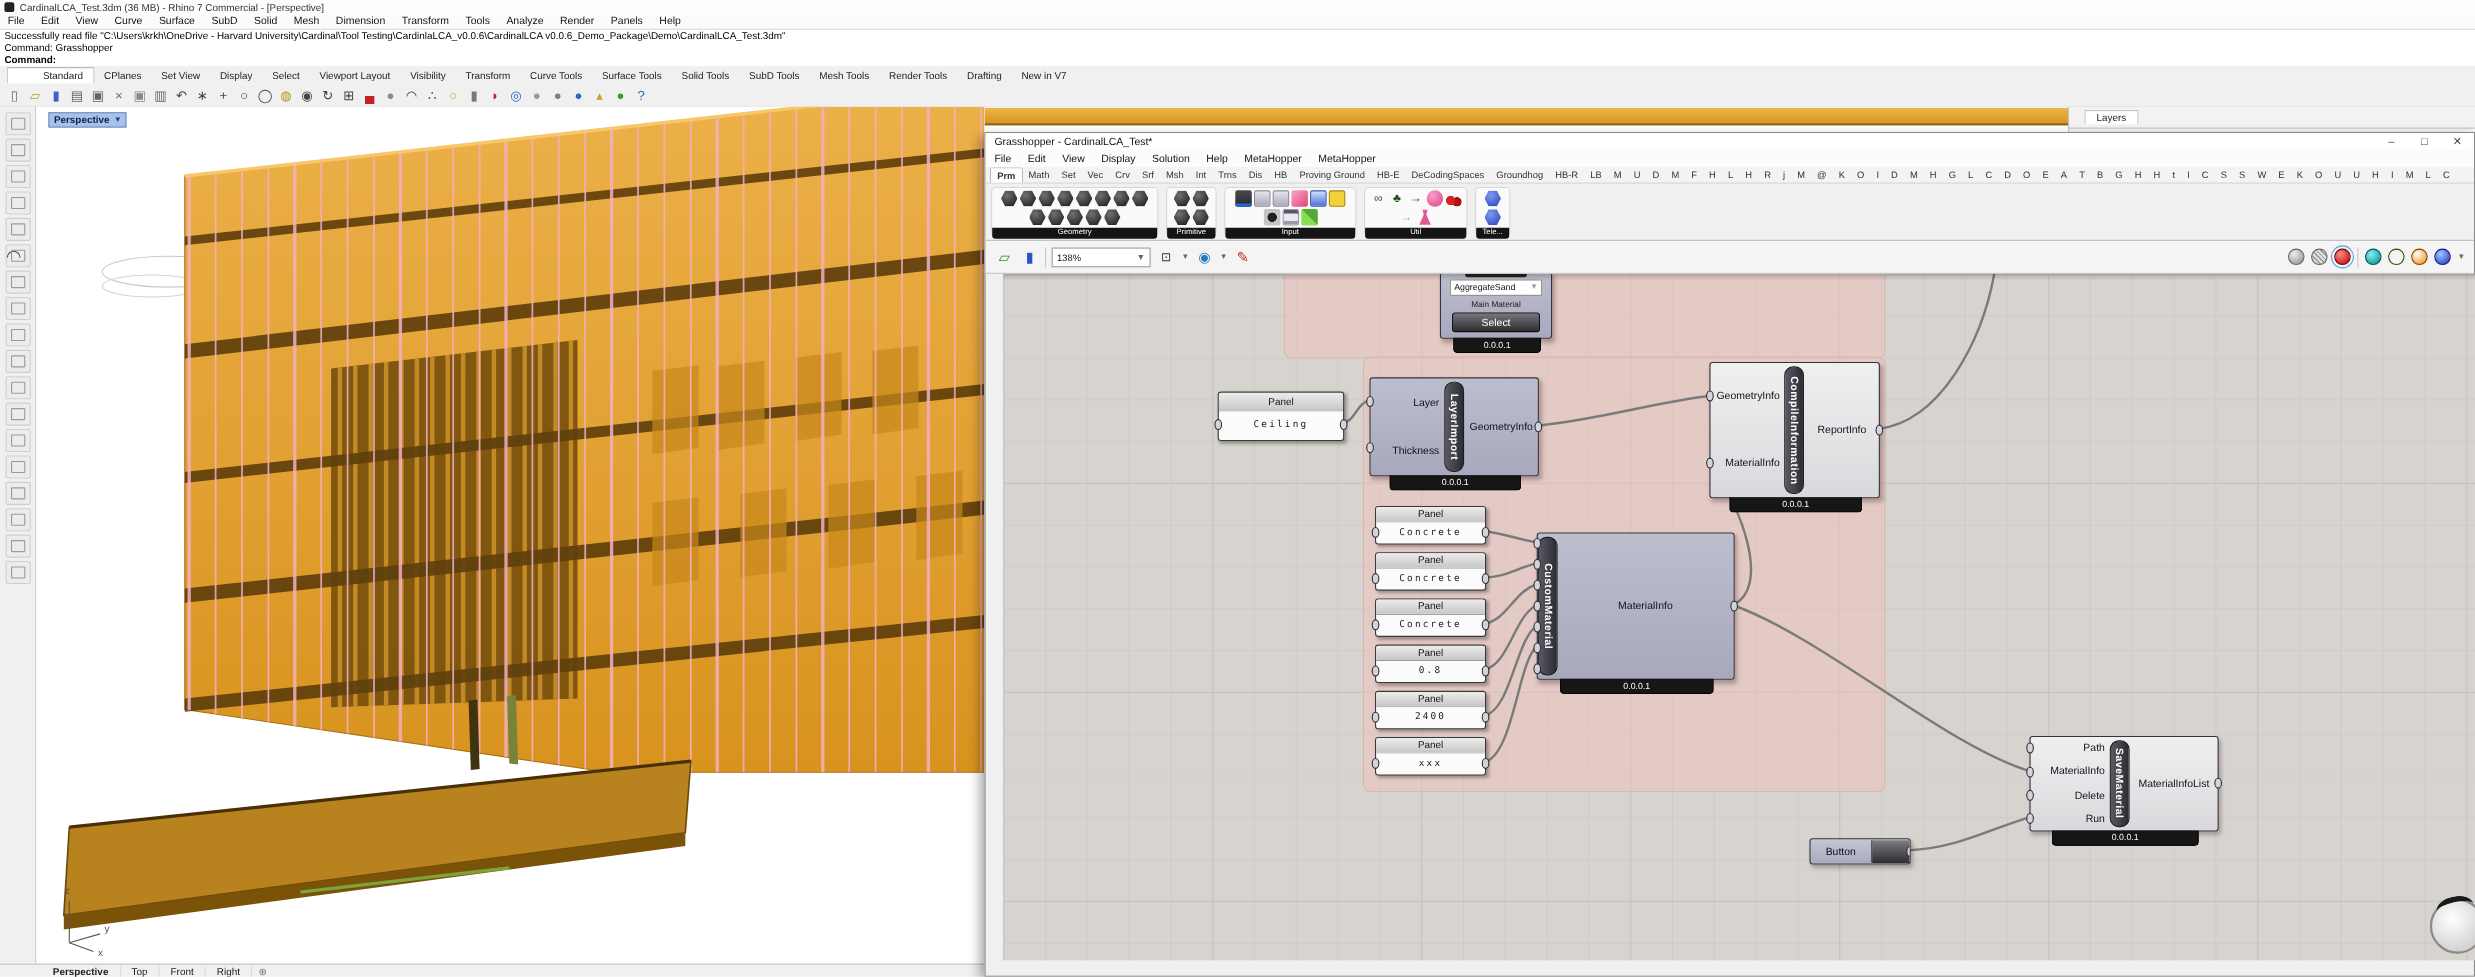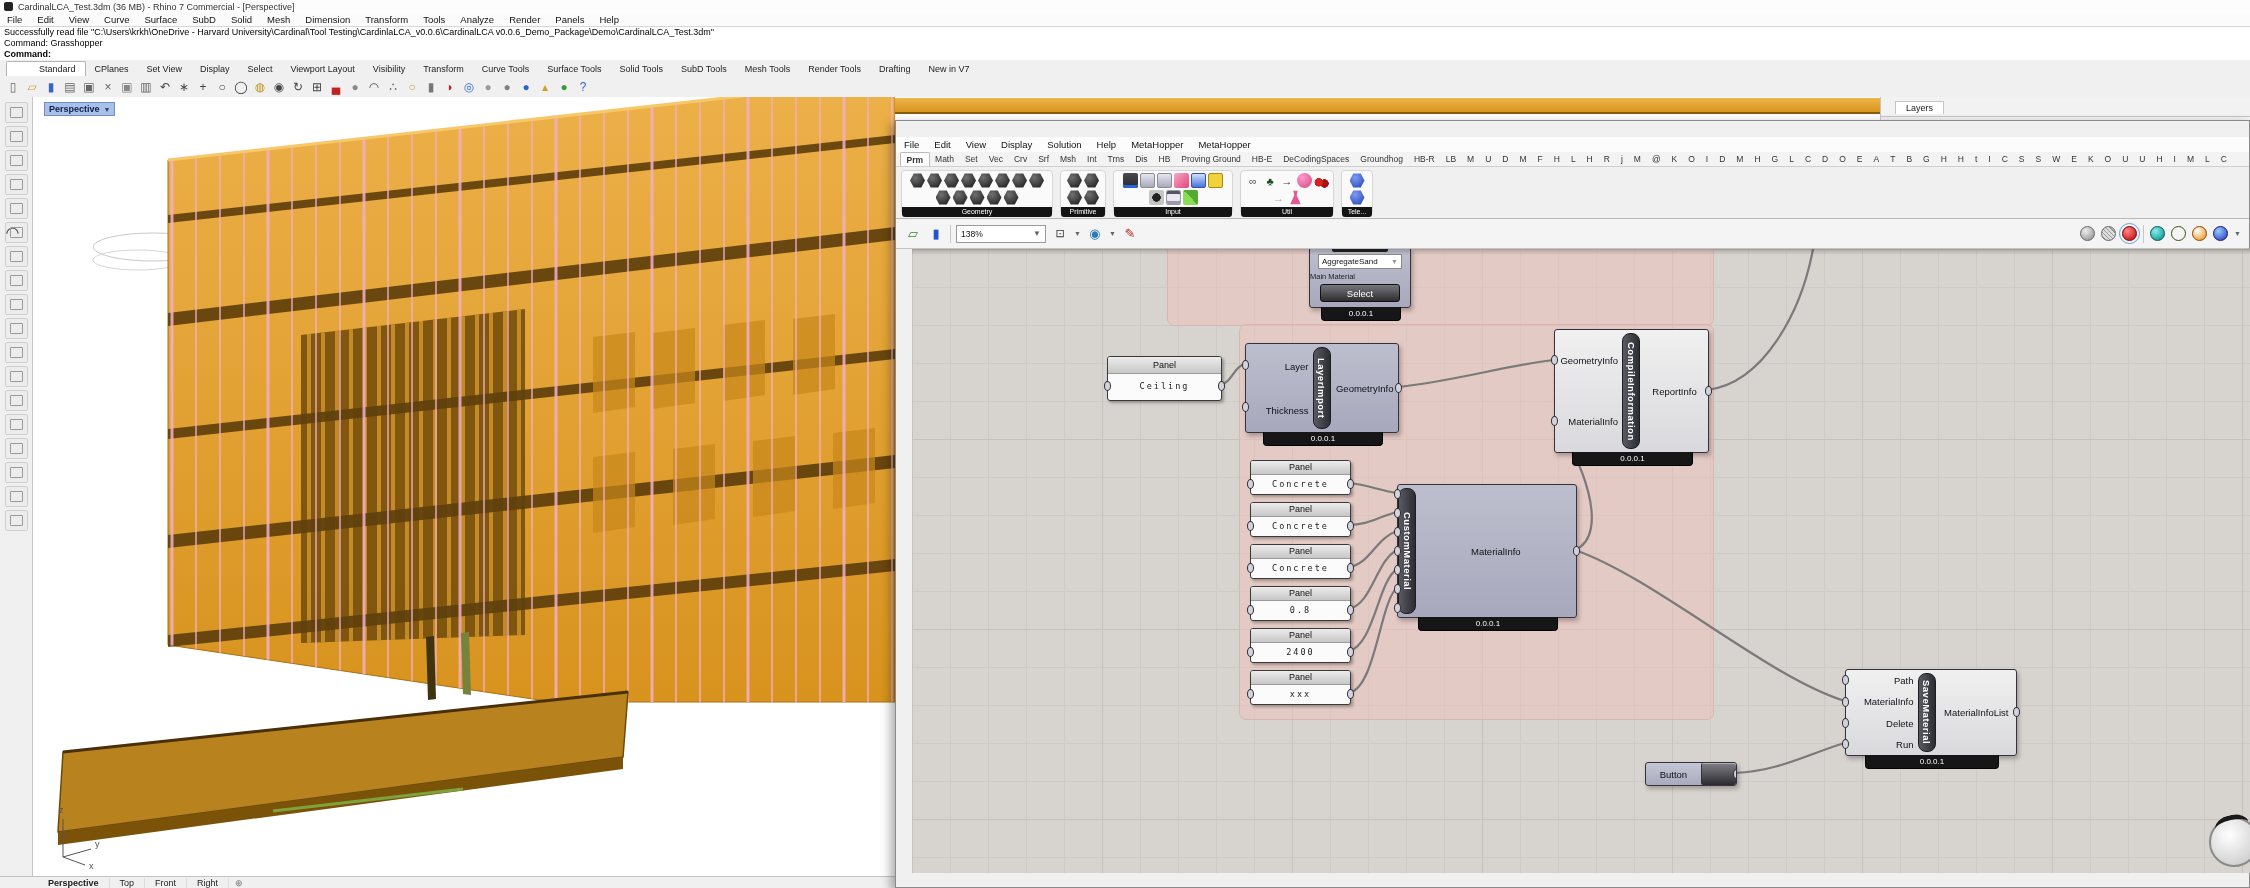--- a/index.html
+++ b/index.html
@@ -90,21 +90,21 @@
   .capsule{align-self:center;width:16px;height:calc(100% - 8px);background:linear-gradient(90deg,#5a5a63,#2c2c33);border:1px solid #1c1c22;border-radius:8px;color:#fff;
     writing-mode:vertical-rl;text-align:center;font-size:9.5px;font-weight:bold;letter-spacing:.5px;display:flex;align-items:center;justify-content:center;}
   .vbar{position:absolute;bottom:-14px;left:11%;width:78%;height:13px;background:#161616;border:1px solid #000;border-top:none;border-radius:0 0 4px 4px;color:#fff;font-size:8px;display:flex;align-items:center;justify-content:center;}
   .nub{position:absolute;width:7px;height:10px;background:#d2d3dc;border:1.5px solid #2d2d35;border-radius:50%;box-sizing:border-box;z-index:4;}
   .nub.in{left:-4px;} .nub.out{right:-4px;}
   .vpanel{position:absolute;background:#fbfbfb;border:1px solid #3a3a3a;border-radius:3px;box-shadow:2px 2px 3px rgba(0,0,0,.3);z-index:3;}
   .vph{height:13px;background:linear-gradient(#ececec,#c7c7c7);border-bottom:1px solid #9a9a9a;font-size:9px;text-align:center;line-height:13px;color:#111;border-radius:2px 2px 0 0;}
   .vpb{font-family:"DejaVu Sans Mono",monospace;font-size:8.5px;letter-spacing:2px;text-align:center;color:#222;}
   #c-msel .drop{margin:6px 8px 0;height:13px;background:#fff;border:1px solid #8a8a8a;font-size:8px;display:flex;align-items:center;padding:0 3px;color:#111;}
   #c-msel .drop .chev{margin-left:auto;color:#999;font-size:7px;}
-  #c-msel .sub{font-size:7.5px;text-align:left;color:#222;margin-top:3px;}
+  #c-msel .sub{font-size:7.5px;text-align:center;color:#222;margin-top:3px;}
   #c-msel .selbtn{margin:3px 10px 0;height:16px;background:linear-gradient(#77777c,#2e2e31);border:1px solid #111;border-radius:3px;color:#fff;font-size:9.5px;display:flex;align-items:center;justify-content:center;}
   #c-msel .sliver{position:absolute;top:-1px;left:22%;width:56%;height:5px;background:#222;border-radius:0 0 2px 2px;}
   #c-button{display:flex;overflow:hidden;background:linear-gradient(#c5c6d4,#a9aabd);}
   #c-button .blabel{flex:1;display:flex;align-items:center;justify-content:center;font-size:9.5px;color:#101018;}
   #c-button .bbtn{width:38%;background:linear-gradient(#808086,#2a2a2f);border-left:1px solid #333;border-radius:2px;box-shadow:inset 0 1px 0 rgba(255,255,255,.4);}
   #navball{position:absolute;width:46px;height:46px;border-radius:50%;border:2px solid #8a8a8a;background:radial-gradient(circle at 40% 35%,#ffffff,#c2c2c2);z-index:4;}
   #navball::before{content:"";position:absolute;left:4px;top:-4px;width:34px;height:16px;border-radius:50%;border-top:5px solid #1a1a1a;transform:rotate(-12deg);}
   #gh-statusbar{position:absolute;left:0;bottom:0;width:100%;height:16px;background:#f0f0f0;border-top:1px solid #c2c2c2;display:flex;align-items:center;gap:5px;font-size:9px;color:#111;padding-left:6px;box-sizing:border-box;}
   #gh-statusbar .gicon{width:11px;height:11px;border-radius:50%;background:radial-gradient(circle at 35% 30%,#7de0c8,#1c56a8);border:1px solid #0d3a70;}
   #gh-statusbar .gver{margin-left:auto;padding-right:16px;color:#333;font-size:8.5px;}
@@ -317,20 +317,28 @@
 </div>
 <div id="rh-status" class="abs">
     <span class="">Perspective</span>
     <span class="">Top</span>
     <span class="">Front</span>
     <span class="">Right</span>
     <span class="gearlike">⊕</span>
   </div>
 
 <div id="gh" class="abs">
+  <div id="gh-title">
+    <span>Grasshopper - CardinalLCA_Test*</span>
+    <div class="winbtns">
+      <span class="wb">–</span>
+      <span class="wb">□</span>
+      <span class="wb">✕</span>
+    </div>
+  </div>
   <div id="gh-menu">
       <span class="">File</span>
       <span class="">Edit</span>
       <span class="">View</span>
       <span class="">Display</span>
       <span class="">Solution</span>
       <span class="">Help</span>
       <span class="">MetaHopper</span>
       <span class="">MetaHopper</span>
     </div>

